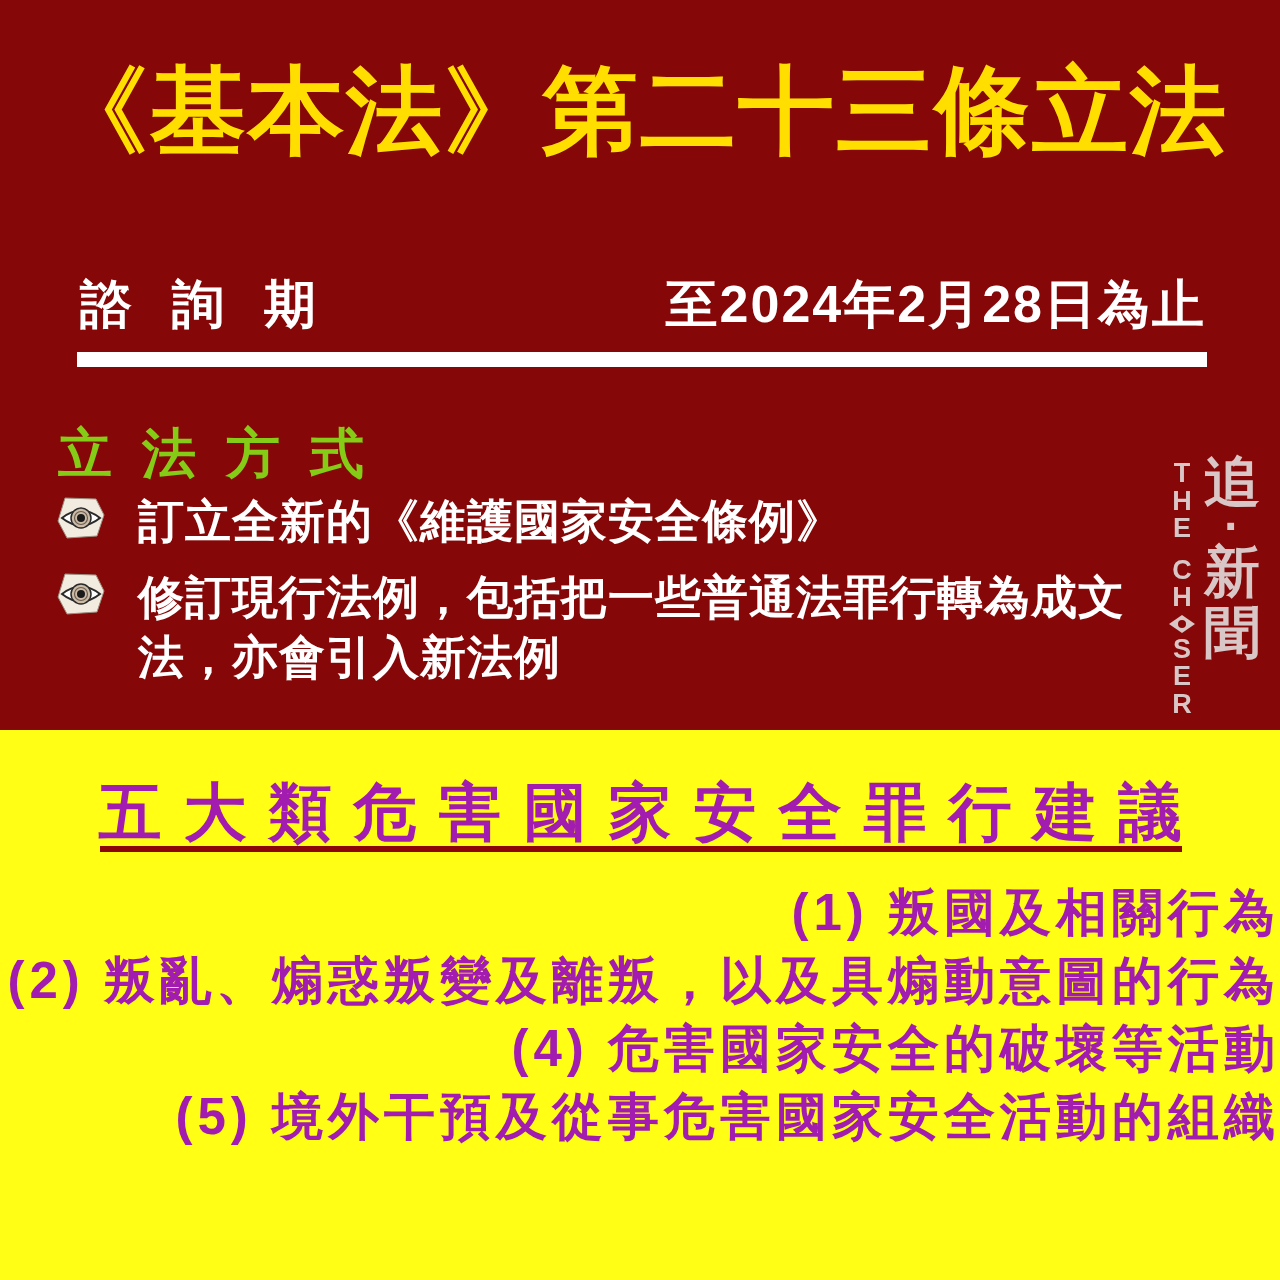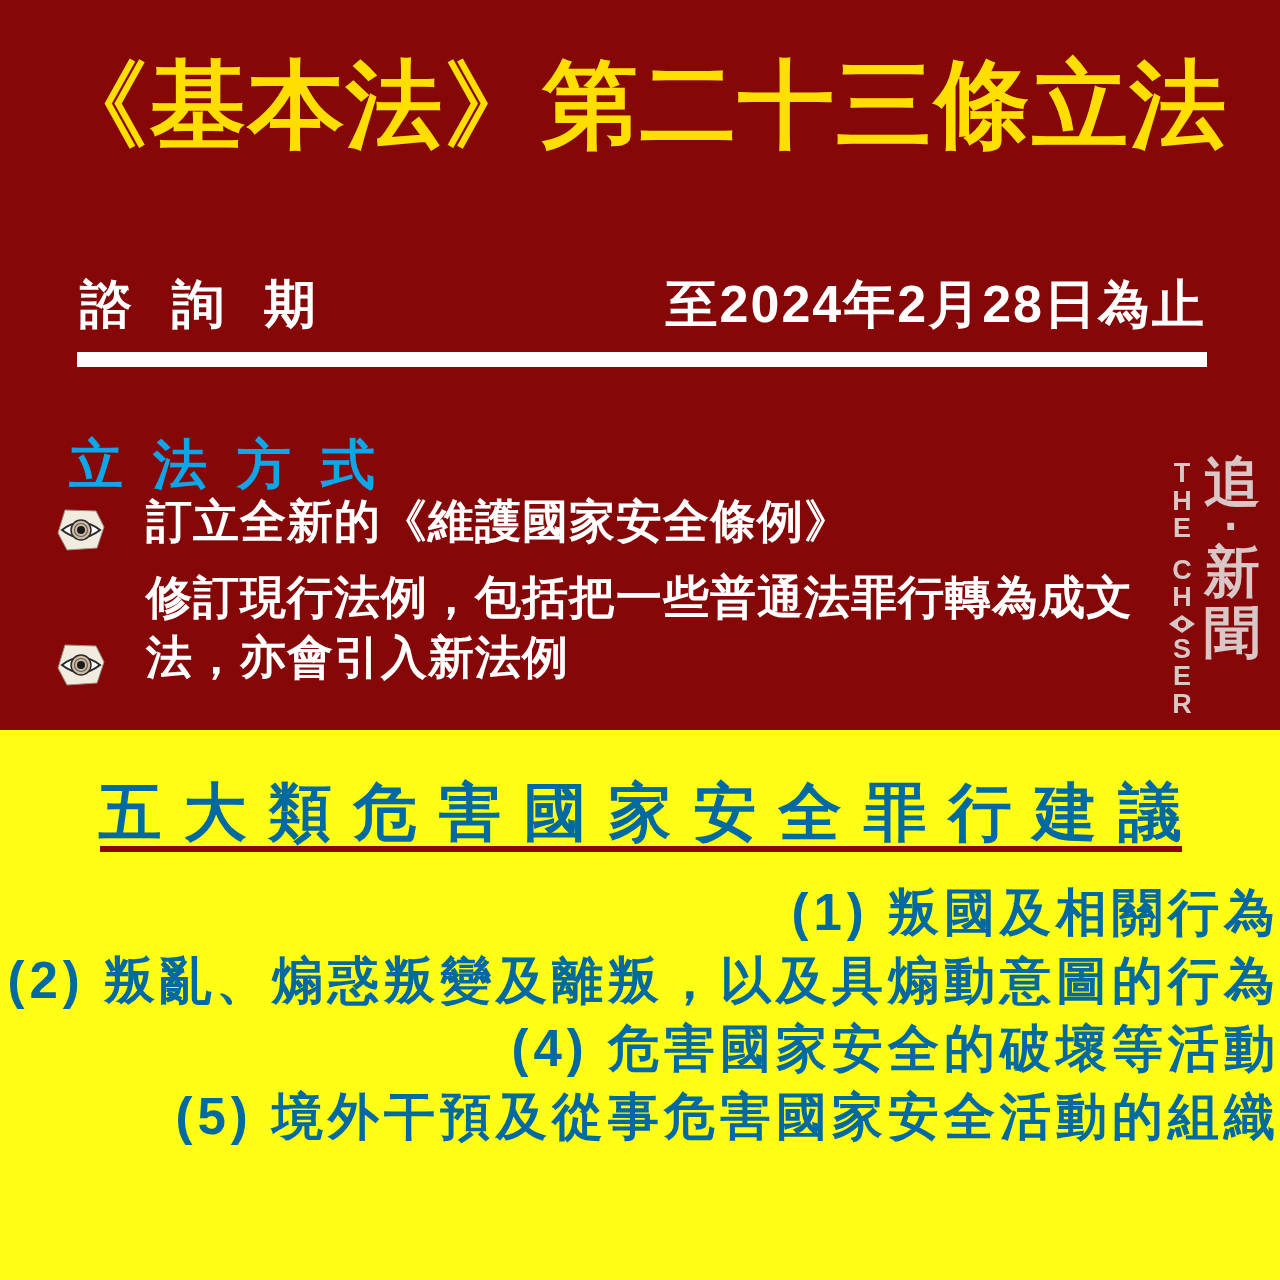--- a/index.html
+++ b/index.html
@@ -10,21 +10,21 @@
     width: 1280px;
     height: 1280px;
     background: #860707;
     overflow: hidden;
     font-family: "Liberation Sans", "DejaVu Sans", sans-serif;
   }
 
   
   .main-title {
     position: absolute;
-    top: 50px;
+    top: 56px;
     left: 0;
     width: 100%;
     text-align: center;
     color: #FFDE00;
     font-weight: 900;
     margin: 0;
   }
   .title-line1 {
     display: block;
     font-size: 96px;
@@ -63,41 +63,41 @@
     left: 77px;
     width: 1130px;
     height: 15px;
     background: #ffffff;
   }
 
   .method-heading {
     position: absolute;
     top: 418px;
     left: 58px;
-    margin: 11px;
-    color: #0ea5e9;
+    margin: 0;
+    color: #84cc16;
     font-size: 54px;
     font-weight: 900;
     letter-spacing: 30px;
     white-space: nowrap;
   }
 
   .method-list {
     position: absolute;
     top: 492px;
     left: 56px;
     width: 1100px;
     list-style: none;
     margin: 0;
     padding: 0;
   }
   .method-item {
     display: flex;
-    align-items: flex-end;
-    gap: 40px;
+    align-items: flex-start;
+    gap: 32px;
     margin-bottom: 16px;
   }
   .eye-icon-svg {
     flex: 0 0 auto;
     width: 50px;
     height: 44px;
     margin-top: 4px;
   }
   .method-text {
     color: #ffffff;
@@ -149,21 +149,21 @@
   }
 
   
   .bottom-section {
     position: absolute;
     top: 730px;
     left: 0;
     width: 1280px;
     height: 550px;
     background: #FFFE14;
-    color: #0369a1;
+    color: #a21caf;
   }
   .proposals-heading {
     position: absolute;
     top: 40px;
     left: 0;
     width: 100%;
     margin: 0;
     text-align: center;
     font-size: 63px;
     font-weight: 900;

